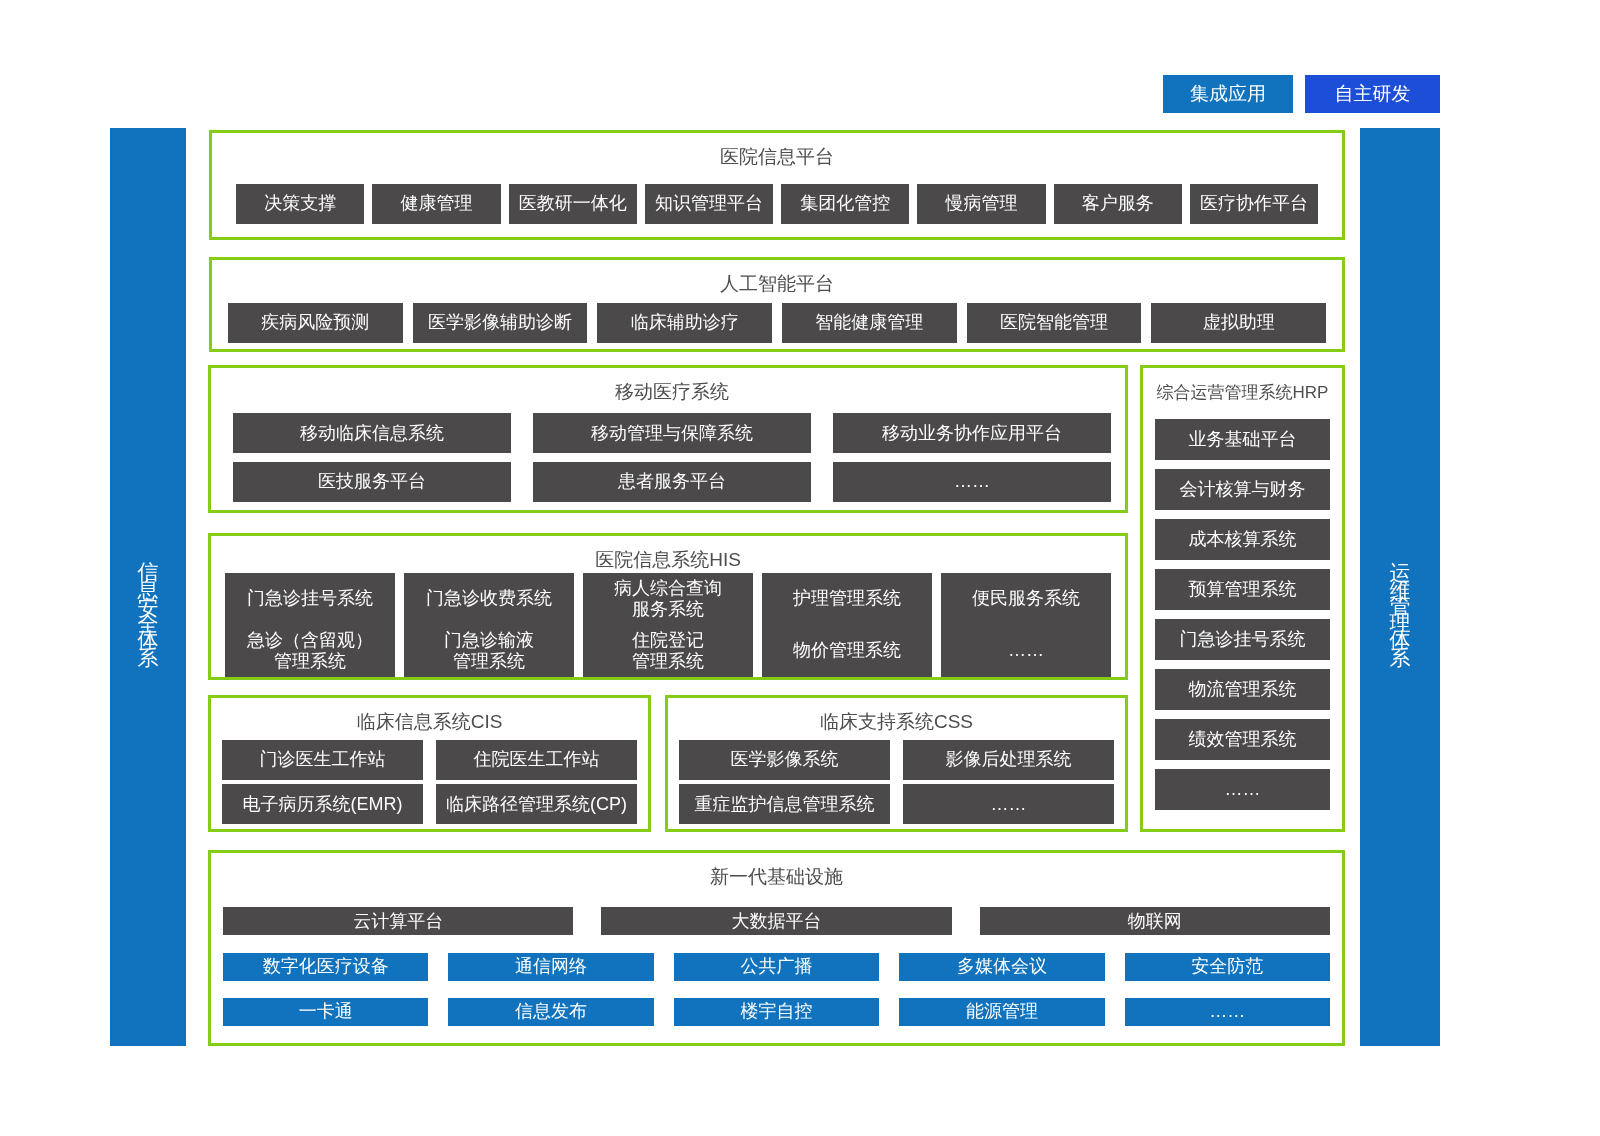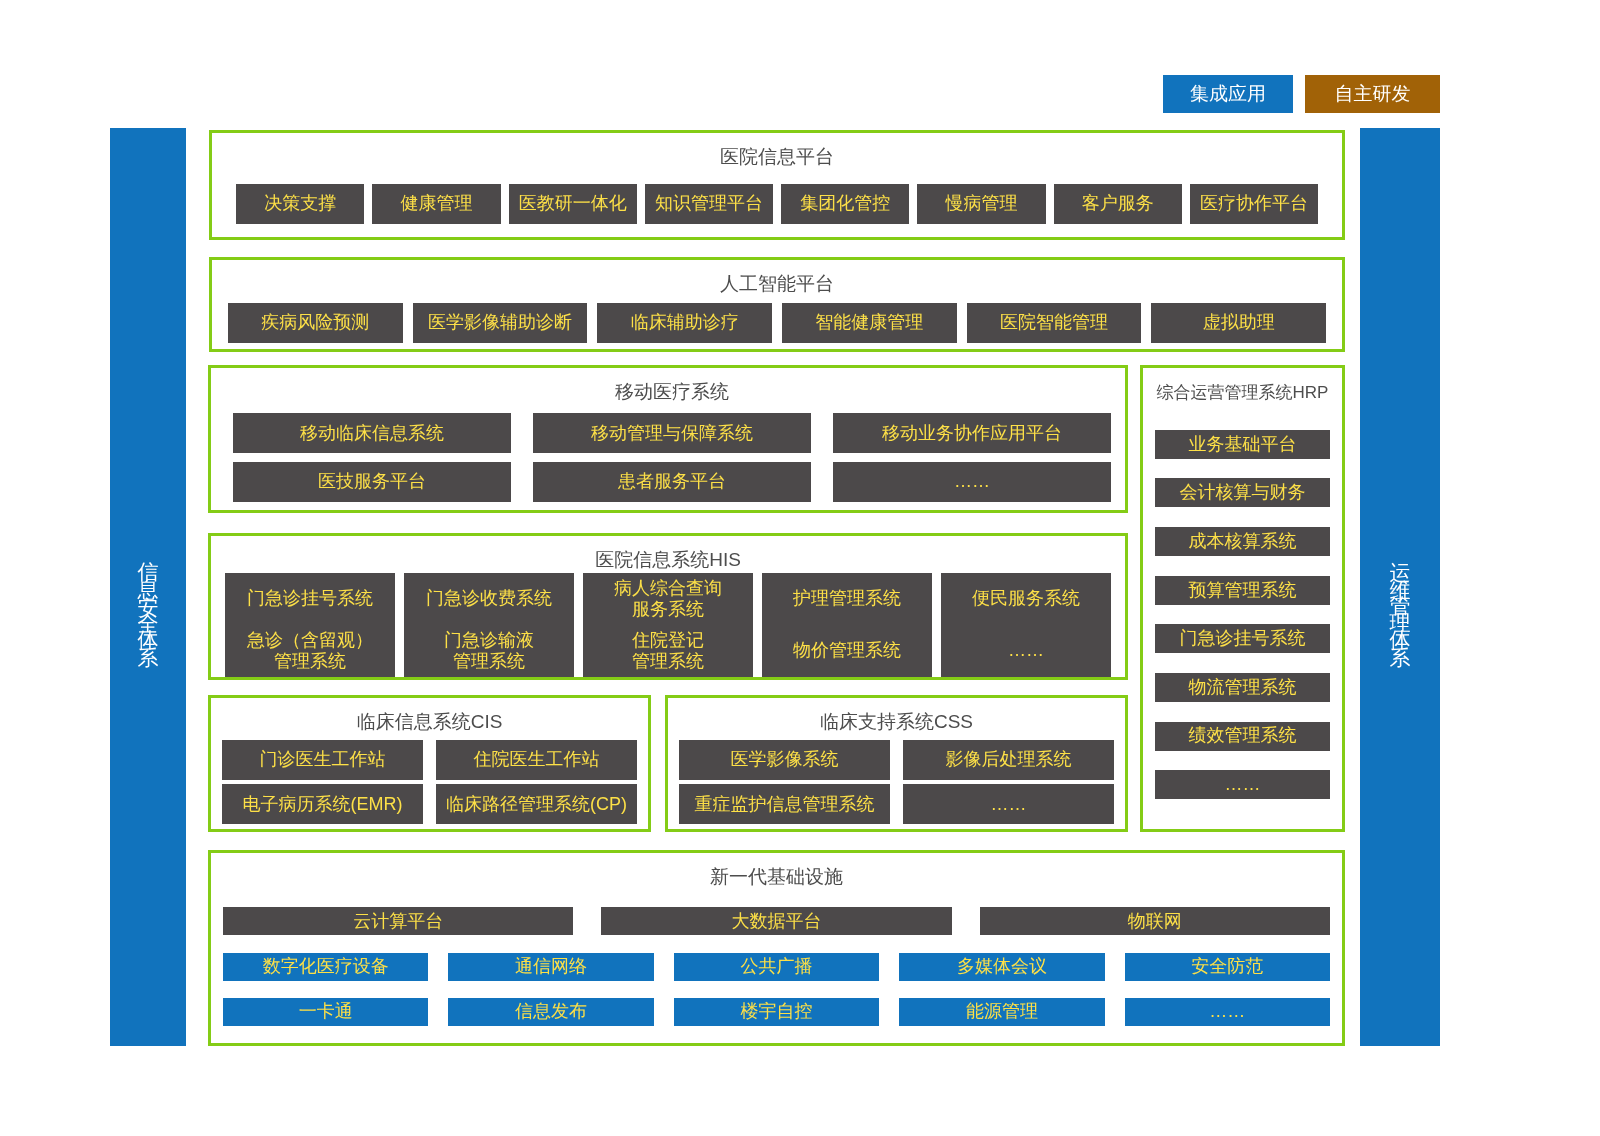--- a/index.html
+++ b/index.html
@@ -3,55 +3,55 @@
 <meta charset="utf-8">
 <style>
   * { box-sizing: border-box; margin: 0; padding: 0; }
   html, body { width: 1600px; height: 1136px; background: #ffffff;
     font-family: "Liberation Sans", "DejaVu Sans", sans-serif; }
   #canvas { position: relative; width: 1600px; height: 1136px; background: #fff; overflow: hidden; }
 
   .chip { position: absolute; display: flex; align-items: center; justify-content: center;
     color: #fff; font-size: 19px; height: 38px; top: 75px; }
   .chip.blue { background: #1173bd; }
-  .chip.dark { background: #a16207; }
+  .chip.dark { background: #1d4ed8; }
 
   .vbar { position: absolute; top: 128px; height: 918px; background: #1173bd;
     display: flex; align-items: center; justify-content: center; }
   .vbar .vtext { writing-mode: vertical-rl; color: #ffffff; font-size: 21px;
     letter-spacing: 17px; text-indent: 17px; }
 
   .section { position: absolute; background: #fff; border: 3px solid #84cc16;
     display: flex; flex-direction: column; }
   .section-title { text-align: center; color: #4d4d4d; font-size: 19px;
     padding-top: 11px; flex: 0 0 auto; }
   .rows { flex: 1; display: flex; flex-direction: column; justify-content: space-evenly; }
   .row { display: flex; align-items: stretch; }
   .box { display: flex; align-items: center; justify-content: center; text-align: center;
-    color: #fde047; font-size: 18px; line-height: 1.18; white-space: pre-line; flex: 1; }
+    color: #ffffff; font-size: 18px; line-height: 1.18; white-space: pre-line; flex: 1; }
   .box.dark { background: #4c494a; }
   .box.blue { background: #1173bd; }
 
   
   #sec-platform { left: 209px; top: 130px; width: 1136px; height: 110px; }
   #sec-platform .row { height: 40px; gap: 8px; padding: 0 24px; }
 
   
   #sec-ai { left: 209px; top: 257px; width: 1136px; height: 95px; }
   #sec-ai .row { height: 40px; gap: 10px; padding: 0 16px; }
 
   
   #sec-mobile { left: 208px; top: 365px; width: 920px; height: 148px; padding-left: 8px; }
   #sec-mobile .row { height: 40px; gap: 22px; padding: 0 14px; }
 
   
   #sec-hrp { left: 1140px; top: 365px; width: 205px; height: 467px; }
   #sec-hrp .section-title { font-size: 17px; padding-top: 13px; }
   #sec-hrp .rows { padding: 6px 12px 10px 12px; }
-  #sec-hrp .box { height: 29px; flex: 0 0 auto; }
+  #sec-hrp .box { height: 41px; flex: 0 0 auto; }
 
   
   #sec-his { left: 208px; top: 533px; width: 920px; height: 147px; }
   #sec-his .row { height: 52px; gap: 9px; padding: 0 14px; }
 
   
   #sec-cis { left: 208px; top: 695px; width: 443px; height: 137px; }
   #sec-css { left: 665px; top: 695px; width: 463px; height: 137px; }
   #sec-cis .row, #sec-css .row { height: 40px; gap: 13px; padding: 0 11px; }
 

